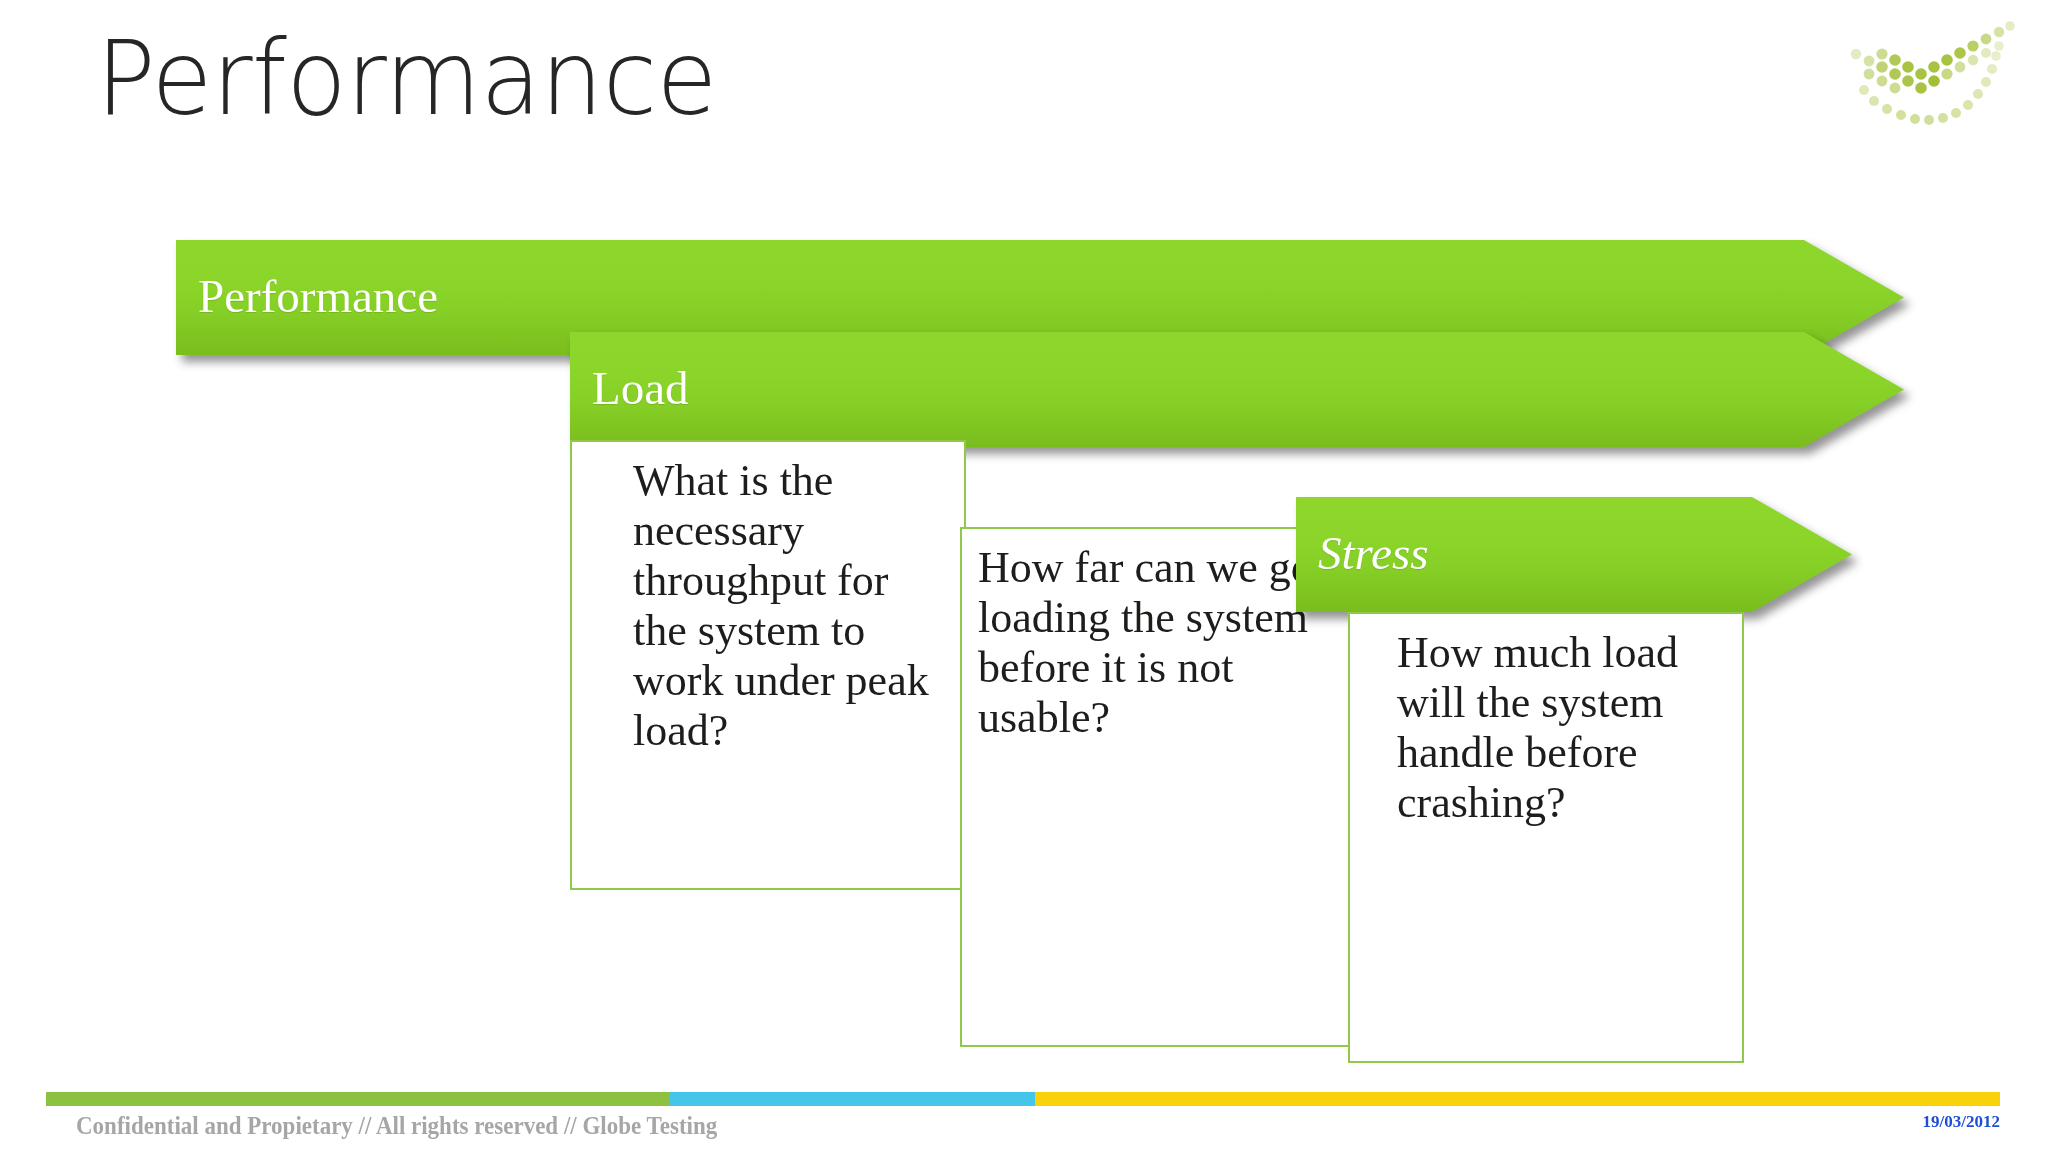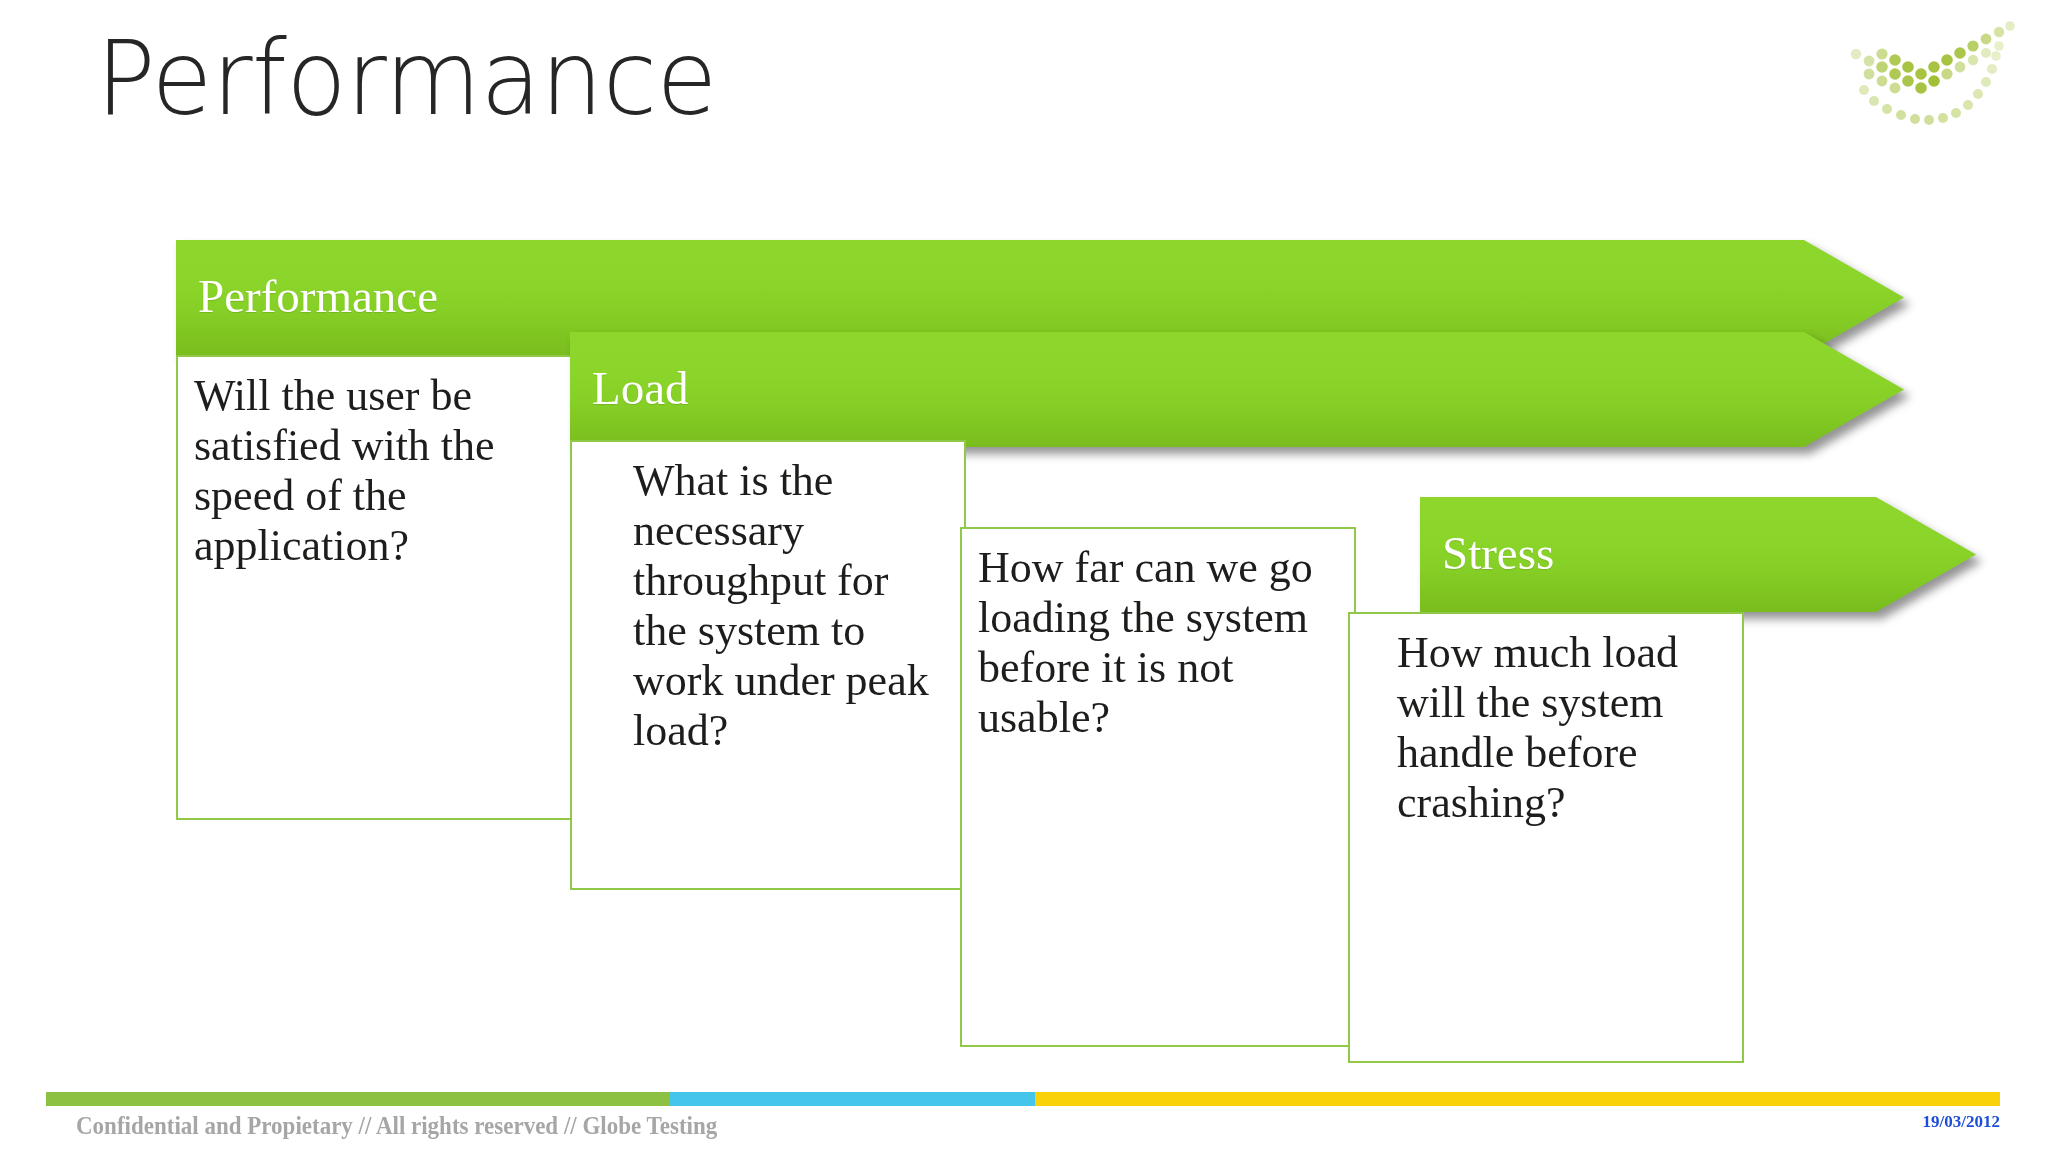--- a/index.html
+++ b/index.html
@@ -184,37 +184,34 @@
         <circle cx="150" cy="61" r="5.0" opacity="0.30"></circle>
         <circle cx="154" cy="48" r="4.8" opacity="0.26"></circle>
       </g>
     </svg>
   </div>
 
   <div class="band" style="left:176px; top:240px; width:1728px;">
     <div class="band-shape"></div>
     <div class="band-label">Performance</div>
   </div>
-  <div class="box" style="left:176px; top:355px; width:396px; height:465px;">
-    <div class="box-text">Will the user be satisfied with the speed of the application?</div>
-  </div>
 
   <div class="band" style="left:570px; top:332px; width:1334px;text-decoration:underline;">
     <div class="band-shape"></div>
     <div class="band-label">Load</div>
   </div>
   <div class="box" style="left:570px; top:440px; width:396px; height:450px;padding-left:45px;">
     <div class="box-text">What is the necessary throughput for the system to work under peak load?</div>
   </div>
 
   <div class="box" style="left:960px; top:527px; width:396px; height:520px;">
     <div class="box-text">How far can we go loading the system before it is not usable?</div>
   </div>
 
-  <div class="band" style="left:1420px; top:497px; width:556px;">
+  <div class="band" style="left:1296px; top:497px; width:556px;font-style:italic;">
     <div class="band-shape"></div>
     <div class="band-label">Stress</div>
   </div>
   <div class="box" style="left:1348px; top:612px; width:396px; height:451px;padding-left:31px;">
     <div class="box-text">How much load will the system handle before crashing?</div>
   </div>
 
   <div id="footer-bar">
     <div class="footer-seg" style="width:624px; background:#8cc141;"></div>
     <div class="footer-seg" style="width:365px; background:#45c5ea;"></div>

